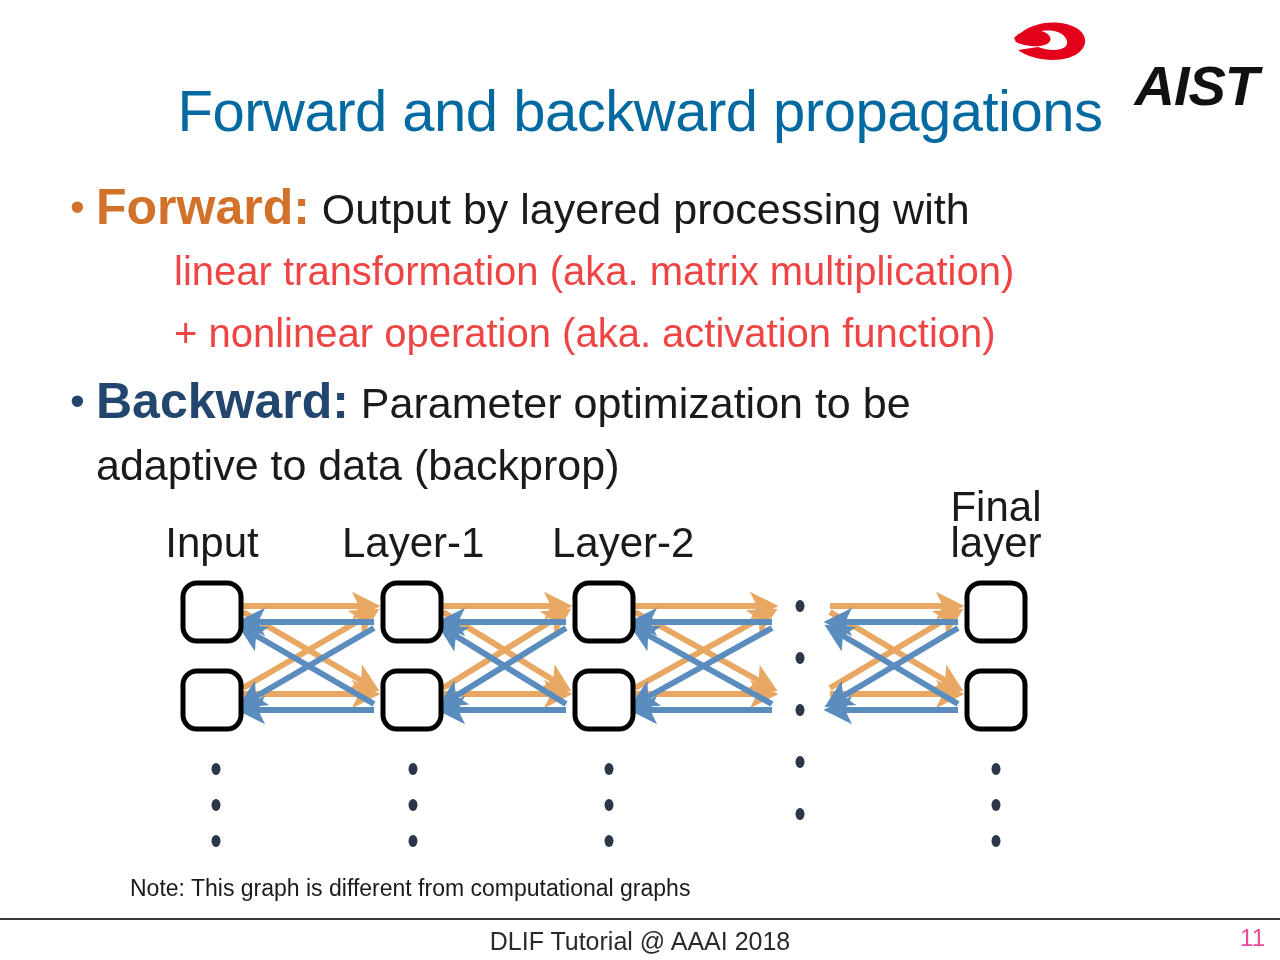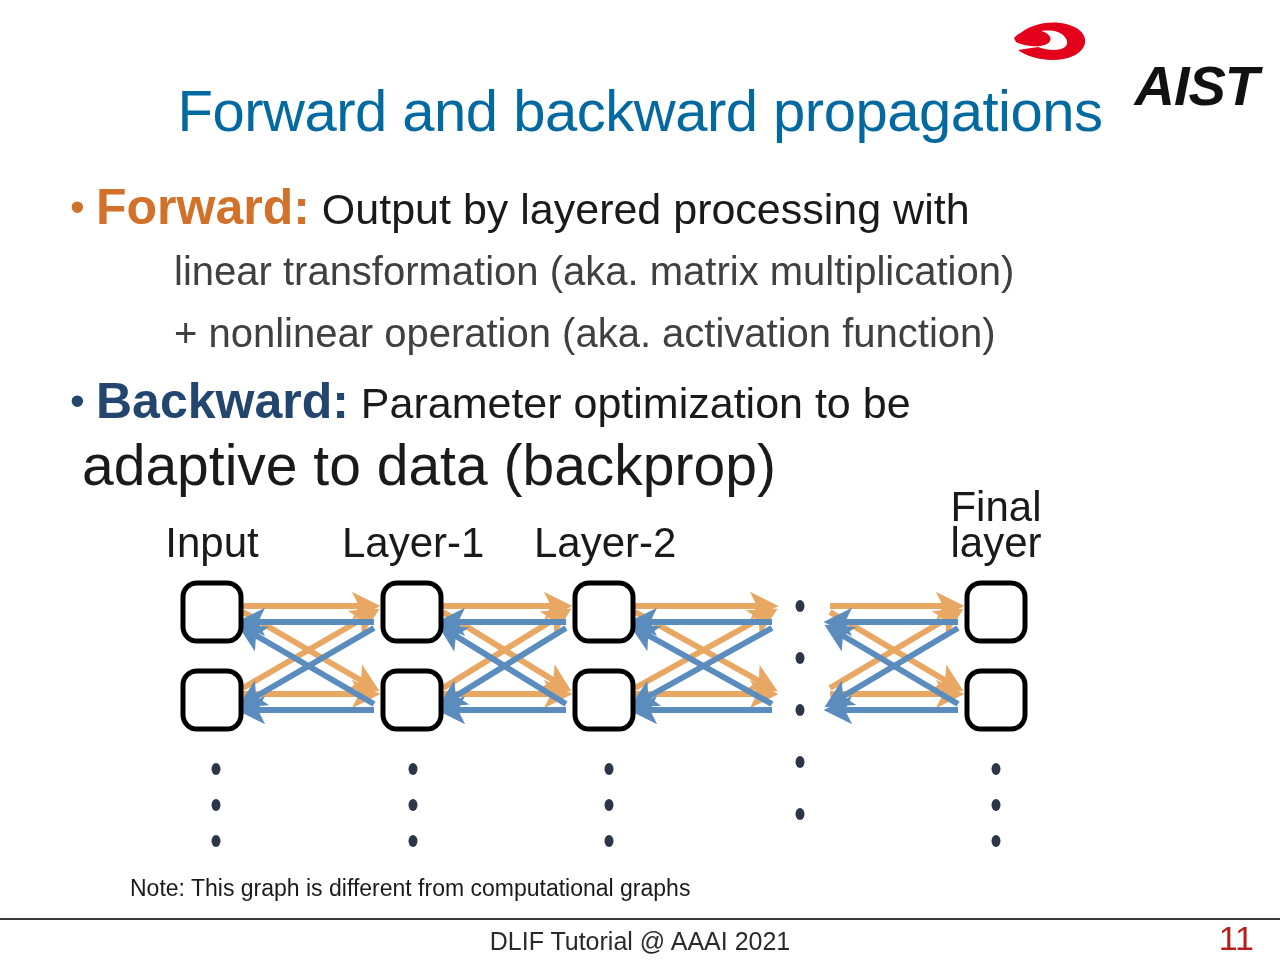--- a/index.html
+++ b/index.html
@@ -91,25 +91,25 @@
     font-weight: bold;
     font-size: 50px;
   }
   .lead.orange { color: #D2722A; }
   .lead.blue   { color: #23466E; }
   .sub-line {
     font-size: 40px;
     line-height: 62px;
     margin-left: 112px;
     white-space: nowrap;
-    color: #404040;
+    color: #ef4444;
   }
   .bullet-line.cont {
-    margin-left: 20px;
-    font-size: 57px;
+    margin-left: 34px;
+    font-size: 43px;
   }
 
   
   #diagram {
     position: absolute;
     left: 0;
     top: 482px;
     width: 1280px;
     height: 400px;
   }
@@ -148,25 +148,25 @@
     left: 0;
     top: 925px;
     width: 1280px;
     text-align: center;
     font-size: 25px;
     line-height: 32px;
     color: #2a2a2a;
   }
   #footer-page {
     position: absolute;
-    right: 26px;
+    right: 15px;
     top: 921px;
-    font-size: 34px;
+    font-size: 24px;
     line-height: 34px;
-    color: #b91c1c;
+    color: #ec4899;
   }
 </style>
 </head>
 <body>
 
 <div id="aist-logo">
   <svg class="logo-mark" viewBox="0 0 78 44">
     <path d="M6 18 C16 6, 38 2, 54 6 C64 8.5, 70 13, 72 18 L52 18 C48 13, 36 11, 26 14 Z" fill="#E2001A"></path>
     <path d="M72 18 C76 26, 70 36, 56 40 C40 44.5, 18 41, 6 32 L26 29 C36 33, 48 33, 53 29 C56 26.5, 56 22, 52 18 Z" fill="#E2001A"></path>
     <path d="M2 20 C6 15, 14 12, 22 12 C30 12, 36 15, 38 19 C40 23, 36 27, 28 28 C20 29, 10 27, 4 24 Z" fill="#E2001A"></path>
@@ -194,21 +194,21 @@
     </div>
     <div class="bullet-line cont">adaptive to data (backprop)</div>
   </div>
 
 </div>
 
 <div id="diagram">
 
   <div class="col-label" style="left:152px; top:42px; width:120px;">Input</div>
   <div class="col-label" style="left:342px; top:42px; width:140px;">Layer-1</div>
-  <div class="col-label" style="left:534px; top:42px; width:140px;">Layer-2</div>
+  <div class="col-label" style="left:552px; top:42px; width:140px;">Layer-2</div>
   <div class="col-label" style="left:936px; top:6px; width:120px;">Final</div>
   <div class="col-label" style="left:936px; top:42px; width:120px;">layer</div>
 
   <svg width="1280" height="400" viewBox="0 0 1280 400">
     <defs>
       <marker id="arrow-fwd" viewBox="0 0 12 12" refX="9" refY="6" markerWidth="5.2" markerHeight="5.2" orient="auto-start-reverse">
         <path d="M0.5,0.5 L11.5,6 L0.5,11.5 L3.2,6 Z" fill="#E8A863"></path>
       </marker>
       <marker id="arrow-bwd" viewBox="0 0 12 12" refX="9" refY="6" markerWidth="5.2" markerHeight="5.2" orient="auto-start-reverse">
         <path d="M0.5,0.5 L11.5,6 L0.5,11.5 L3.2,6 Z" fill="#5B8CBE"></path>
@@ -295,14 +295,14 @@
       <ellipse cx="996" cy="287" rx="4.5" ry="6"></ellipse>
       <ellipse cx="996" cy="323" rx="4.5" ry="6"></ellipse>
       <ellipse cx="996" cy="359" rx="4.5" ry="6"></ellipse>
     </g>
   </svg>
 </div>
 
 <div id="note-text">Note: This graph is different from computational graphs</div>
 
 <div id="footer-rule"></div>
-<div id="footer-center">DLIF Tutorial @ AAAI 2021</div>
+<div id="footer-center">DLIF Tutorial @ AAAI 2018</div>
 <div id="footer-page">11</div>
 
 </body></html>

